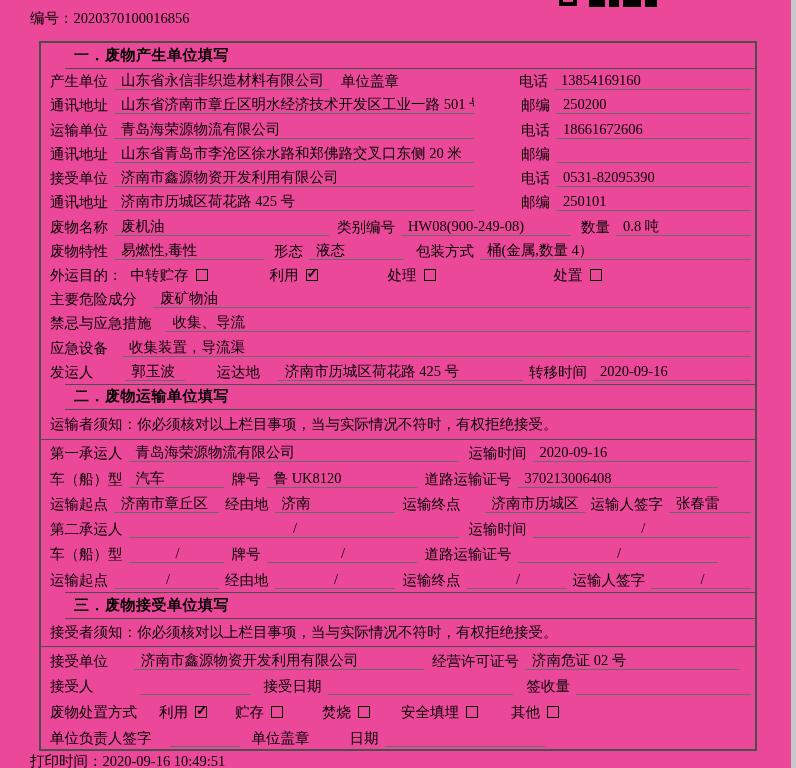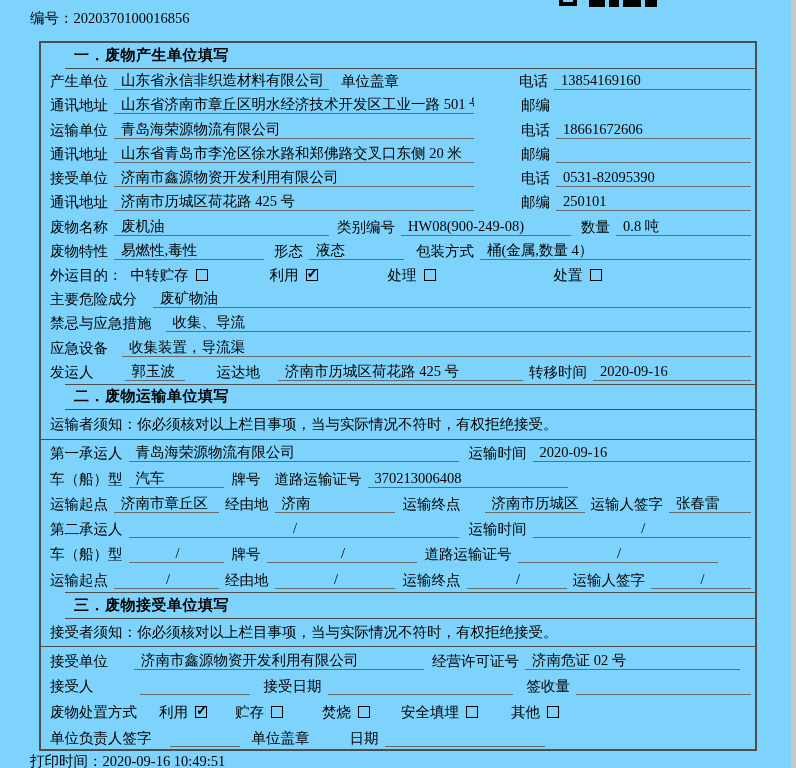--- a/index.html
+++ b/index.html
@@ -1,16 +1,16 @@
 <!DOCTYPE html>
 <html><head>
 <meta charset="utf-8">
 <style>
   html,body{margin:0;padding:0;background:#ffffff;}
-  .page{position:relative;width:796px;height:768px;background:#7dd3fc;overflow:hidden;
+  .page{position:relative;width:796px;height:768px;background:#ec4899;overflow:hidden;
         font-family:"Liberation Serif","DejaVu Serif",serif;color:#000;}
   .serial{position:absolute;left:30px;top:9px;font-size:14.5px;white-space:pre;}
   .title{position:absolute;left:283px;top:3px;width:320px;text-align:center;
          font-size:26px;font-weight:bold;letter-spacing:1px;white-space:nowrap;}
   
   .clipped{position:absolute;left:559px;top:0;width:100px;height:8px;overflow:hidden;}
   .clipped .cbox{position:absolute;left:0;top:-14px;width:18px;height:20px;border:4px solid #000;box-sizing:border-box;}
   .clipped .cb1{position:absolute;left:30px;top:-14px;width:16px;height:21px;background:#000;}
   .clipped .cb2{position:absolute;left:50px;top:-14px;width:10px;height:21px;background:#000;}
   .clipped .cb3{position:absolute;left:64px;top:-14px;width:18px;height:21px;background:#000;}
@@ -73,20 +73,21 @@
           <span class="txt">单位盖章</span>
           <span class="gap" style="width: 120px;"></span>
           <span class="lbl">电话</span>
           <span class="fld flex">13854169160</span>
         </div>
         <div class="row">
           <span class="lbl">通讯地址</span>
           <span class="fld" style="width: 360px;">山东省济南市章丘区明水经济技术开发区工业一路 501 号</span>
           <span class="gap" style="width: 47px;"></span>
           <span class="lbl">邮编</span>
+          <span class="fld flex">250200</span>
         </div>
         <div class="row">
           <span class="lbl">运输单位</span>
           <span class="fld" style="width: 360px;">青岛海荣源物流有限公司</span>
           <span class="gap" style="width: 47px;"></span>
           <span class="lbl">电话</span>
           <span class="fld flex">18661672606</span>
         </div>
         <div class="row">
           <span class="lbl">通讯地址</span>
@@ -188,20 +189,21 @@
           <span class="fld" style="width: 330px;">青岛海荣源物流有限公司</span>
           <span class="gap" style="width: 10px;"></span>
           <span class="lbl">运输时间</span>
           <span class="fld flex">2020-09-16</span>
         </div>
         <div class="row">
           <span class="lbl">车（船）型</span>
           <span class="fld" style="width: 95px;">汽车</span>
           <span class="gap" style="width: 8px;"></span>
           <span class="lbl">牌号</span>
+          <span class="fld" style="width: 150px;">鲁 UK8120</span>
           <span class="gap" style="width: 8px;"></span>
           <span class="lbl">道路运输证号</span>
           <span class="fld" style="width: 200px;">370213006408</span>
         </div>
         <div class="row">
           <span class="lbl">运输起点</span>
           <span class="fld" style="width: 105px;">济南市章丘区</span>
           <span class="gap" style="width: 6px;"></span>
           <span class="lbl">经由地</span>
           <span class="fld" style="width: 120px;">济南</span>

